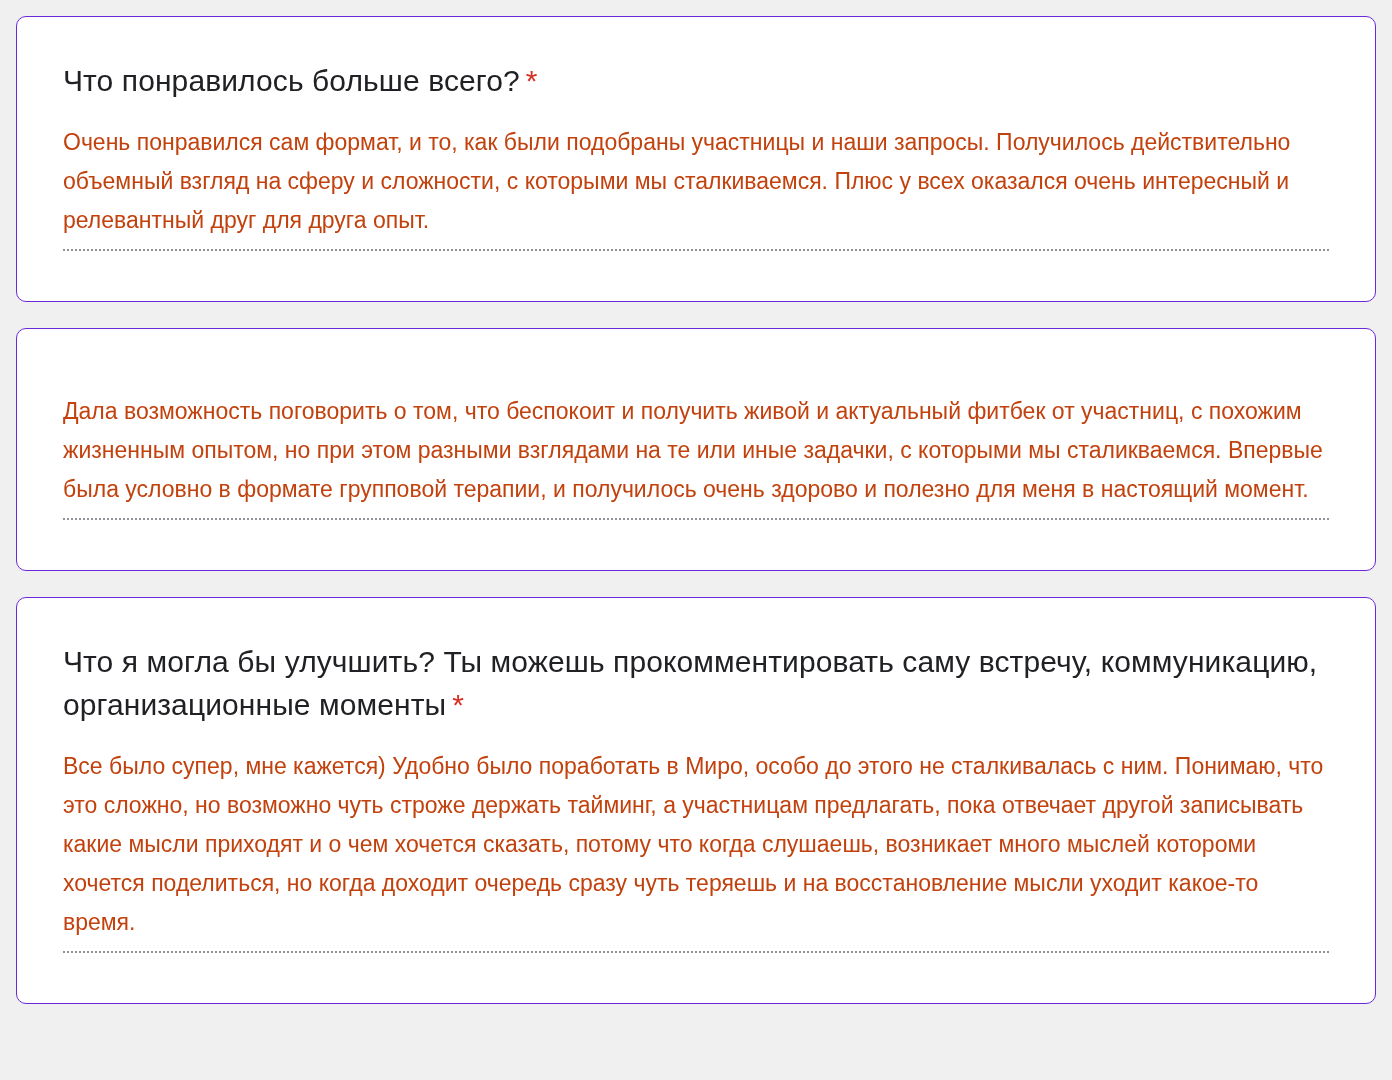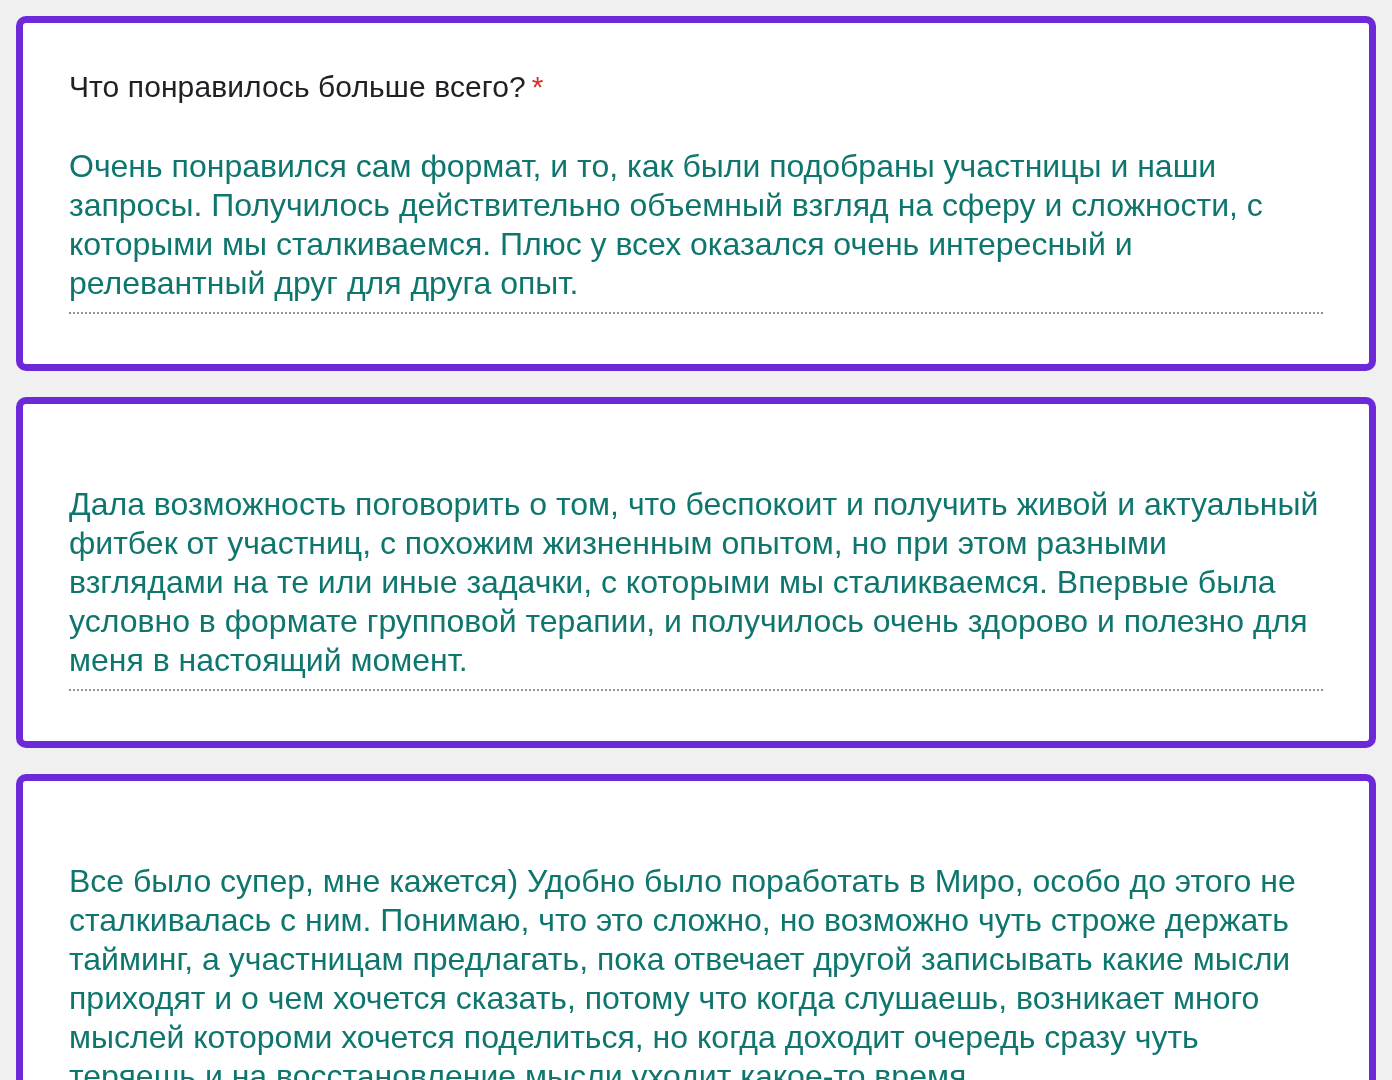--- a/index.html
+++ b/index.html
@@ -16,57 +16,58 @@
     min-height: 1080px;
     box-sizing: border-box;
     padding-top: 16px;
     background: #f0f0f0;
   }
   .card {
     box-sizing: border-box;
     margin: 0 16px 26px 16px;
     width: 1360px;
     background: #ffffff;
-    border: 7px solid #6d28d9;
+    border: 1px solid #6d28d9;
     border-radius: 10px;
     padding: 42px 46px 50px 46px;
   }
   .q-title {
     font-size: 30px;
     line-height: 43px;
     font-weight: 400;
     color: #202124;
     letter-spacing: 0.1px;
   }
   .req {
     color: #d93025;
     margin-left: 6px;
     font-size: 30px;
   }
   .answer {
-    margin-top: 39px;
-    font-size: 32px;
+    margin-top: 21px;
+    font-size: 23px;
     line-height: 39px;
     font-weight: 400;
-    color: #0f766e;
+    color: #c2410c;
     padding-bottom: 9px;
     border-bottom: 2px dotted #8f9296;
   }
 </style>
 </head>
 <body>
 
 <div class="page">
 
   <div class="card">
     <div class="q-title"><span>Что понравилось больше всего?</span><span class="req">*</span></div>
     <div class="answer">Очень понравился сам формат, и то, как были подобраны участницы и наши запросы. Получилось действительно объемный взгляд на сферу и сложности, с которыми мы сталкиваемся. Плюс у всех оказался очень интересный и релевантный друг для друга опыт.</div>
   </div>
 
   <div class="card">
     <div class="answer">Дала возможность поговорить о том, что беспокоит и получить живой и актуальный фитбек от участниц, с похожим жизненным опытом, но при этом разными взглядами на те или иные задачки, с которыми мы сталикваемся. Впервые была условно в формате групповой терапии, и получилось очень здорово и полезно для меня в настоящий момент.</div>
   </div>
 
   <div class="card">
+    <div class="q-title"><span>Что я могла бы улучшить? Ты можешь прокомментировать саму встречу, коммуникацию, организационные моменты</span><span class="req">*</span></div>
     <div class="answer">Все было супер, мне кажется) Удобно было поработать в Миро, особо до этого не сталкивалась с ним. Понимаю, что это сложно, но возможно чуть строже держать тайминг, а участницам предлагать, пока отвечает другой записывать какие мысли приходят и о чем хочется сказать, потому что когда слушаешь, возникает много мыслей котороми хочется поделиться, но когда доходит очередь сразу чуть теряешь и на восстановление мысли уходит какое-то время.</div>
   </div>
 
 </div>
 
 </body></html>

